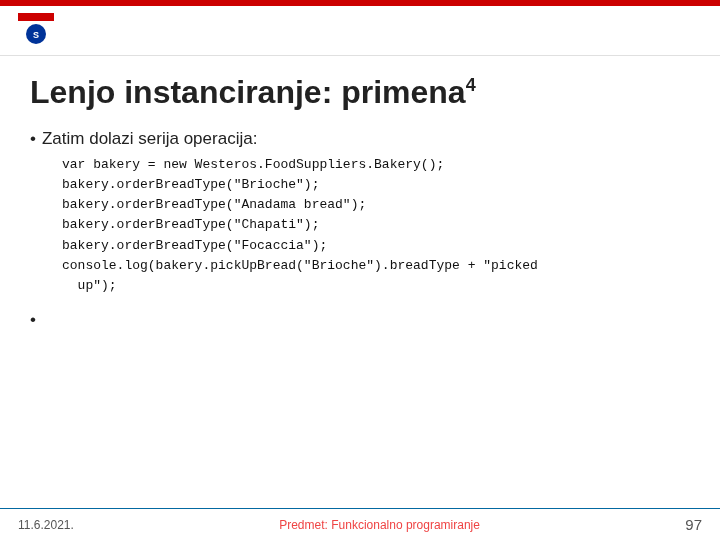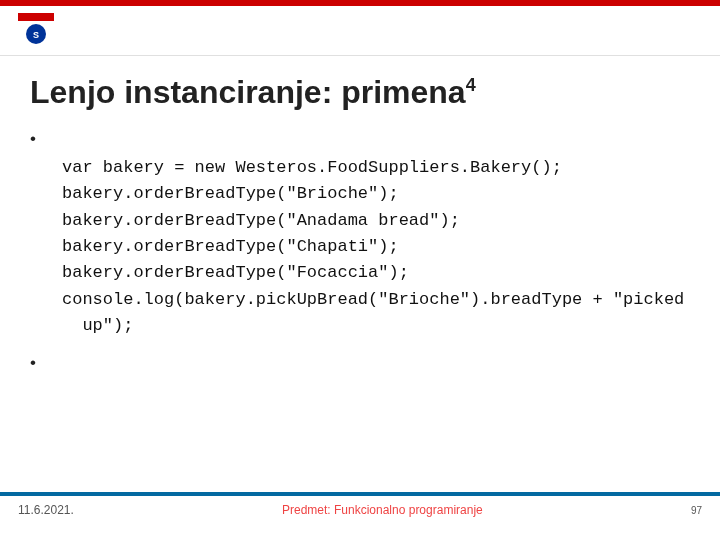--- a/index.html
+++ b/index.html
@@ -87,54 +87,54 @@
     }
 
     .bullet-dot {
       font-size: 17px;
       color: #222222;
       flex-shrink: 0;
     }
 
     .code-block {
       font-family: 'Courier New', Courier, monospace;
-      font-size: 17px;
+      font-size: 13px;
       color: #111111;
       background: transparent;
       padding-left: 32px;
       line-height: 1.55;
       white-space: pre;
     }
 
     
     .footer {
       position: absolute;
-      bottom: 16px;
+      bottom: 0;
       left: 0;
       width: 720px;
       height: 32px;
       display: flex;
       align-items: center;
       justify-content: space-between;
       padding: 6px 18px;
-      border-top: 4px solid #0369a1;
+      border-top: 1px solid #0369a1;
     }
 
     .footer-date {
       font-size: 12px;
       color: #555555;
     }
 
     .footer-subject {
       font-size: 12px;
       color: #ef4444;
     }
 
     .footer-page {
-      font-size: 10px;
+      font-size: 15px;
       color: #555555;
     }
   </style>
 </head>
 <body>
 
 <div class="top-bar"></div>
 
 <div class="header">
   <div class="logo-area">
@@ -150,20 +150,21 @@
 
 <div class="content">
 
   <div class="slide-title">
     <span>Lenjo instanciranje: primena</span><sup>4</sup>
   </div>
 
   <div class="bullet-section">
     <div class="bullet-label">
       <span class="bullet-dot">•</span>
+      <span>Zatim dolazi serija operacija:</span>
     </div>
     <div class="code-block">var bakery = new Westeros.FoodSuppliers.Bakery();
 bakery.orderBreadType("Brioche");
 bakery.orderBreadType("Anadama bread");
 bakery.orderBreadType("Chapati");
 bakery.orderBreadType("Focaccia");
 console.log(bakery.pickUpBread("Brioche").breadType + "picked
   up");</div>
   </div>
 

